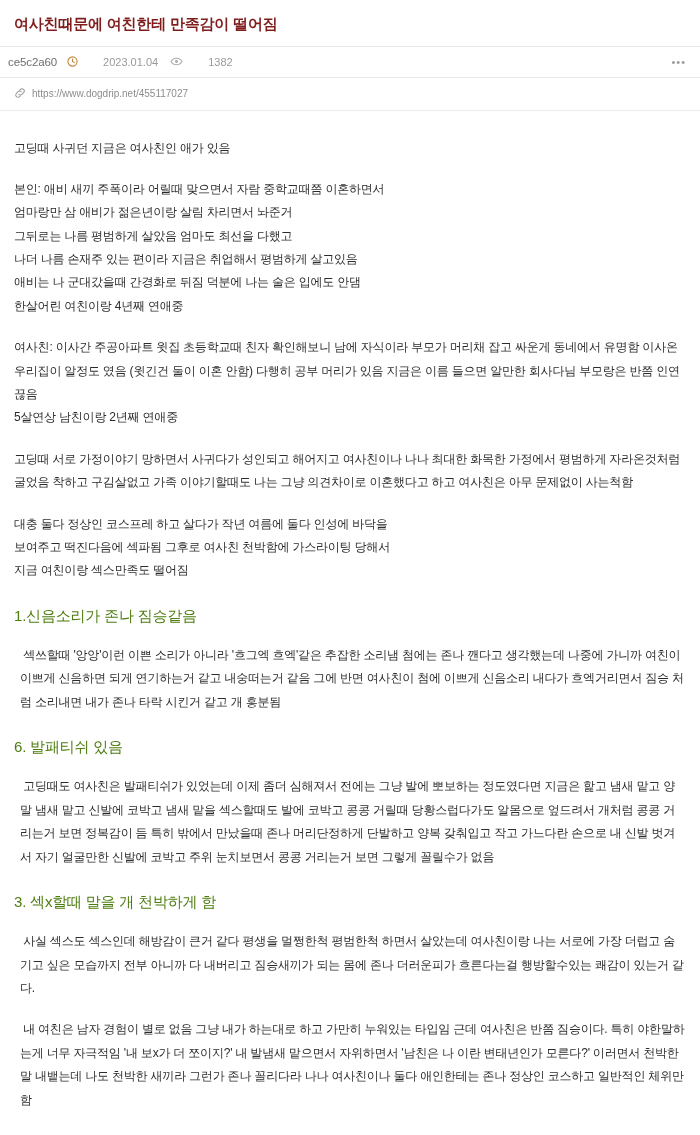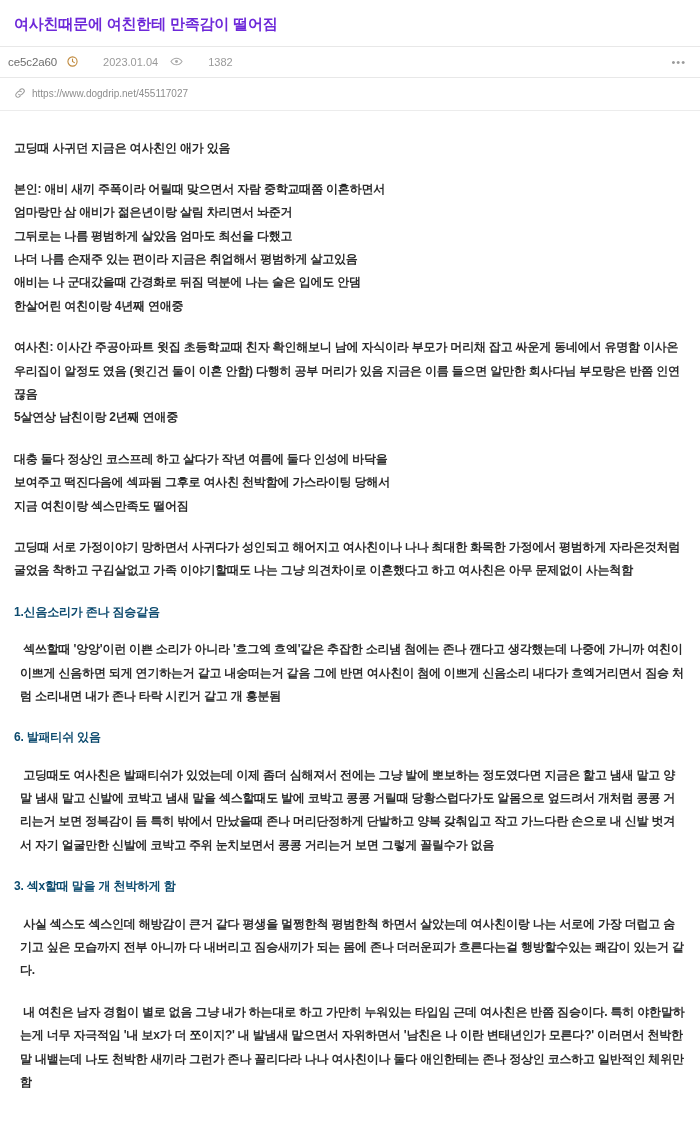--- a/index.html
+++ b/index.html
@@ -12,21 +12,21 @@
   }
   .page {
     width: 700px;
     min-height: 1135px;
     background: #ffffff;
     position: relative;
   }
   .post-title {
     font-size: 15px;
     font-weight: bold;
-    color: #6d28d9;
+    color: #7f1d1d;
     padding: 14px 14px 12px 14px;
     line-height: 1.3;
     letter-spacing: -0.2px;
   }
   .meta-bar {
     border-top: 1px solid #e8e8e8;
     border-bottom: 1px solid #e8e8e8;
     padding: 9px 8px;
     display: flex;
     align-items: center;
@@ -85,28 +85,26 @@
     padding: 26px 14px 20px 14px;
     font-size: 12px;
     line-height: 1.95;
     color: #2b2b2b;
     letter-spacing: -0.2px;
   }
   .para {
     margin: 0 0 18px 0;
     white-space: pre-wrap;
     word-break: break-all;
-    font-weight: bold;
   }
   .para.indent { text-indent: 0; padding-left: 6px; }
   .heading {
     margin: 0 0 14px 0;
-    font-size: 12px;
-    color: #0c4a6e;
-    font-weight: bold;
+    font-size: 15px;
+    color: #4d7c0f;
   }
 </style>
 </head>
 <body>
 
 <div class="page">
 
   <div class="post-title">여사친때문에 여친한테 만족감이 떨어짐</div>
 
   <div class="meta-bar">
@@ -148,24 +146,24 @@
   <div class="body">
     <p class="para">고딩때 사귀던 지금은 여사친인 애가 있음</p>
     <p class="para">본인: 애비 새끼 주폭이라 어릴때 맞으면서 자람 중학교때쯤 이혼하면서
 엄마랑만 삼 애비가 젊은년이랑 살림 차리면서 놔준거
 그뒤로는 나름 평범하게 살았음 엄마도 최선을 다했고
 나더 나름 손재주 있는 편이라 지금은 취업해서 평범하게 살고있음
 애비는 나 군대갔을때 간경화로 뒤짐 덕분에 나는 술은 입에도 안댐
 한살어린 여친이랑 4년째 연애중</p>
     <p class="para">여사친: 이사간 주공아파트 윗집 초등학교때 친자 확인해보니 남에 자식이라 부모가 머리채 잡고 싸운게 동네에서 유명함 이사온 우리집이 알정도 였음 (윗긴건 둘이 이혼 안함) 다행히 공부 머리가 있음 지금은 이름 들으면 알만한 회사다님 부모랑은 반쯤 인연 끊음
 5살연상 남친이랑 2년째 연애중</p>
+    <p class="para">고딩때 서로 가정이야기 망하면서 사귀다가 성인되고 해어지고 여사친이나 나나 최대한 화목한 가정에서 평범하게 자라온것처럼 굴었음 착하고 구김살없고 가족 이야기할때도 나는 그냥 의견차이로 이혼했다고 하고 여사친은 아무 문제없이 사는척함</p>
     <p class="para">대충 둘다 정상인 코스프레 하고 살다가 작년 여름에 둘다 인성에 바닥을
 보여주고 떡진다음에 섹파됨 그후로 여사친 천박함에 가스라이팅 당해서
 지금 여친이랑 섹스만족도 떨어짐</p>
-    <p class="para">고딩때 서로 가정이야기 망하면서 사귀다가 성인되고 해어지고 여사친이나 나나 최대한 화목한 가정에서 평범하게 자라온것처럼 굴었음 착하고 구김살없고 가족 이야기할때도 나는 그냥 의견차이로 이혼했다고 하고 여사친은 아무 문제없이 사는척함</p>
     <p class="heading">1.신음소리가 존나 짐승같음</p>
     <p class="para indent"> 섹쓰할때 '앙앙'이런 이쁜 소리가 아니라 '흐그엑 흐엑'같은 추잡한 소리냄 첨에는 존나 깬다고 생각했는데 나중에 가니까 여친이 이쁘게 신음하면 되게 연기하는거 같고 내숭떠는거 같음 그에 반면 여사친이 첨에 이쁘게 신음소리 내다가 흐엑거리면서 짐승 처럼 소리내면 내가 존나 타락 시킨거 같고 개 흥분됨</p>
     <p class="heading">6. 발패티쉬 있음</p>
     <p class="para indent"> 고딩때도 여사친은 발패티쉬가 있었는데 이제 좀더 심해져서 전에는 그냥 발에 뽀보하는 정도였다면 지금은 핥고 냄새 맡고 양말 냄새 맡고 신발에 코박고 냄새 맡을 섹스할때도 발에 코박고 콩콩 거릴때 당황스럽다가도 알몸으로 엎드려서 개처럼 콩콩 거리는거 보면 정복감이 듬 특히 밖에서 만났을때 존나 머리단정하게 단발하고 양복 갖춰입고 작고 가느다란 손으로 내 신발 벗겨서 자기 얼굴만한 신발에 코박고 주위 눈치보면서 콩콩 거리는거 보면 그렇게 꼴릴수가 없음</p>
     <p class="heading">3. 섹x할때 말을 개 천박하게 함</p>
     <p class="para indent"> 사실 섹스도 섹스인데 해방감이 큰거 같다 평생을 멀쩡한척 평범한척 하면서 살았는데 여사친이랑 나는 서로에 가장 더럽고 숨기고 싶은 모습까지 전부 아니까 다 내버리고 짐승새끼가 되는 몸에 존나 더러운피가 흐른다는걸 행방할수있는 쾌감이 있는거 같다.</p>
     <p class="para indent"> 내 여친은 남자 경험이 별로 없음 그냥 내가 하는대로 하고 가만히 누워있는 타입임 근데 여사친은 반쯤 짐승이다. 특히 야한말하는게 너무 자극적임 '내 보x가 더 쪼이지?' 내 발냄새 맡으면서 자위하면서 '남친은 나 이란 변태년인가 모른다?' 이러면서 천박한 말 내뱉는데 나도 천박한 새끼라 그런가 존나 꼴리다라 나나 여사친이나 둘다 애인한테는 존나 정상인 코스하고 일반적인 체위만함</p>
 
   </div>
 

